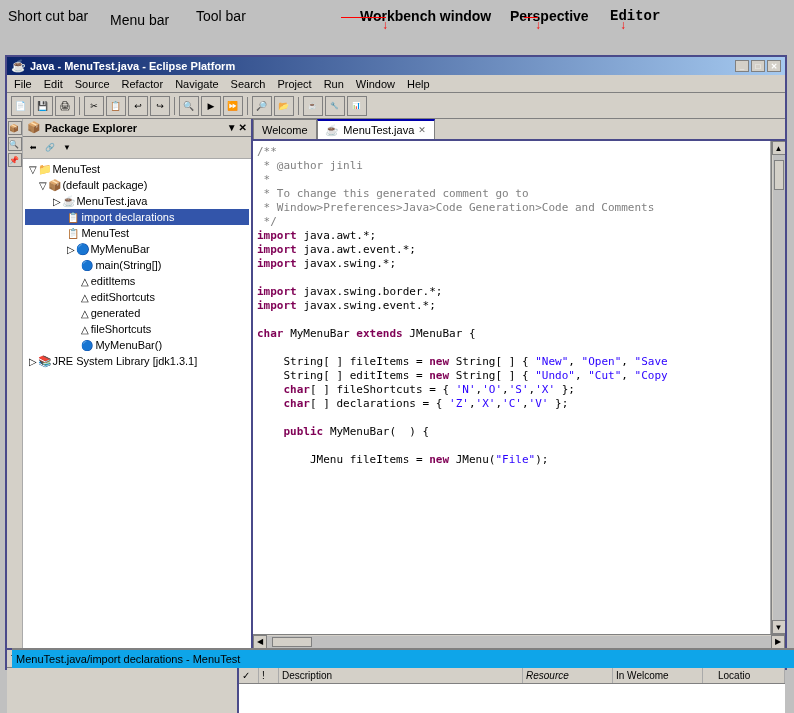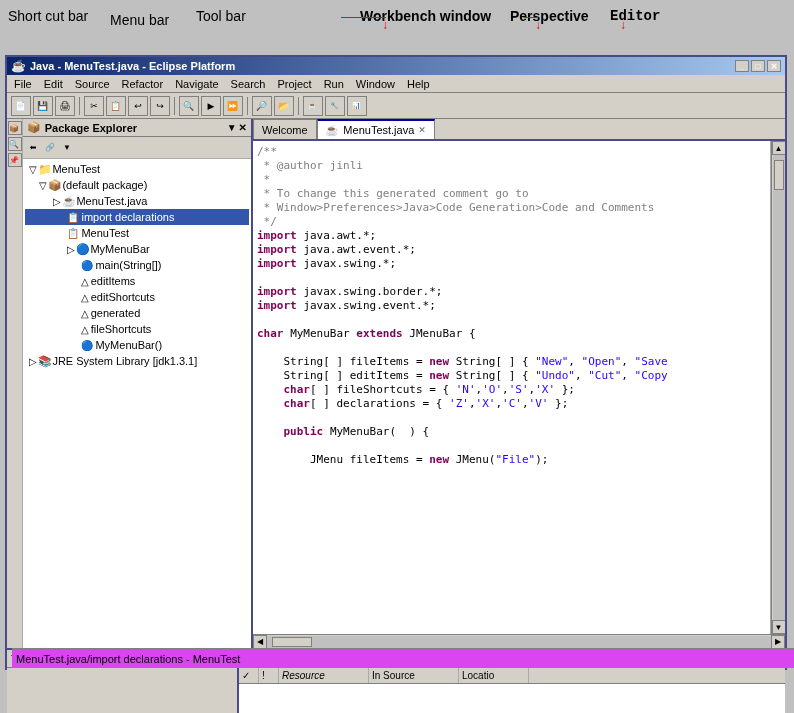--- a/index.html
+++ b/index.html
@@ -334,21 +334,21 @@
       border-right: 1px solid #aaa;
       padding: 1px 3px;
       font-size: 10px;
       display: flex;
       align-items: center;
     }
 
     
     .status-bar {
       height: 20px;
-      background: #d946ef;
+      background: #0ea5e9;
       border-top: 2px solid #808080;
       display: flex;
       align-items: center;
       padding: 0 4px;
       font-size: 11px;
       position: absolute;
       bottom: 0;
       left: 5px;
       width: 782px;
     }
@@ -627,23 +627,24 @@
         <div class="tool-btn" style="width:16px;height:16px;font-size:8px;">✕</div>
       </div>
     </div>
 
     <div style="display:flex; flex:1;">
       <div style="width:232px; border-right:2px solid #4a4a8a;"></div>
       <div style="flex:1; display:flex; flex-direction:column;">
         <div class="tasks-header-row">
           <div class="tasks-col" style="width:20px;">✓</div>
           <div class="tasks-col" style="width:20px;">!</div>
+          <div class="tasks-col" style="flex:1;">Description</div>
           <div class="tasks-col" style="width:90px;font-style:italic;">Resource</div>
-          <div class="tasks-col" style="width:90px;">In Source</div>
-          <div class="tasks-col" style="width:70px;">Locatio</div>
+          <div class="tasks-col" style="width:90px;">In Welcome</div>
+          <div class="tasks-col" style="width:70px;margin-left:12px;">Locatio</div>
         </div>
         <div style="flex:1; background:white;"></div>
 
       </div>
     </div>
 
   </div>
 
   <div class="status-bar">
     <span>MenuTest.java/import declarations - MenuTest</span>

